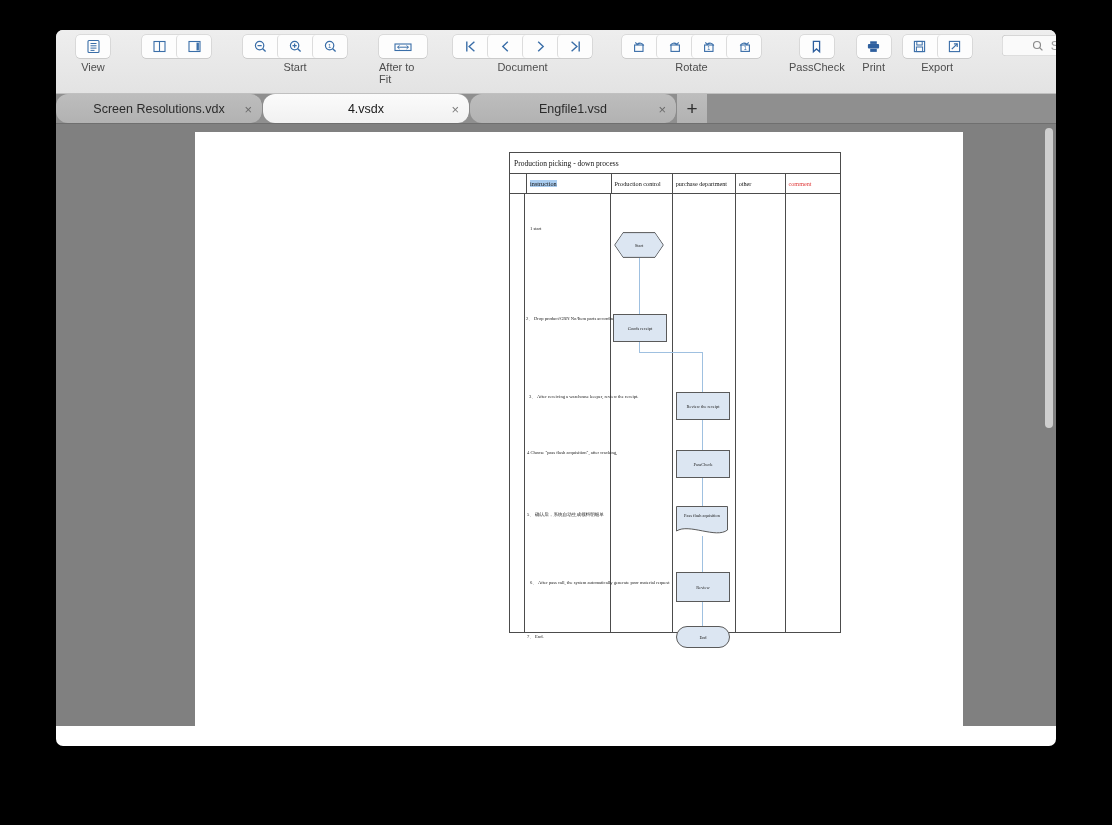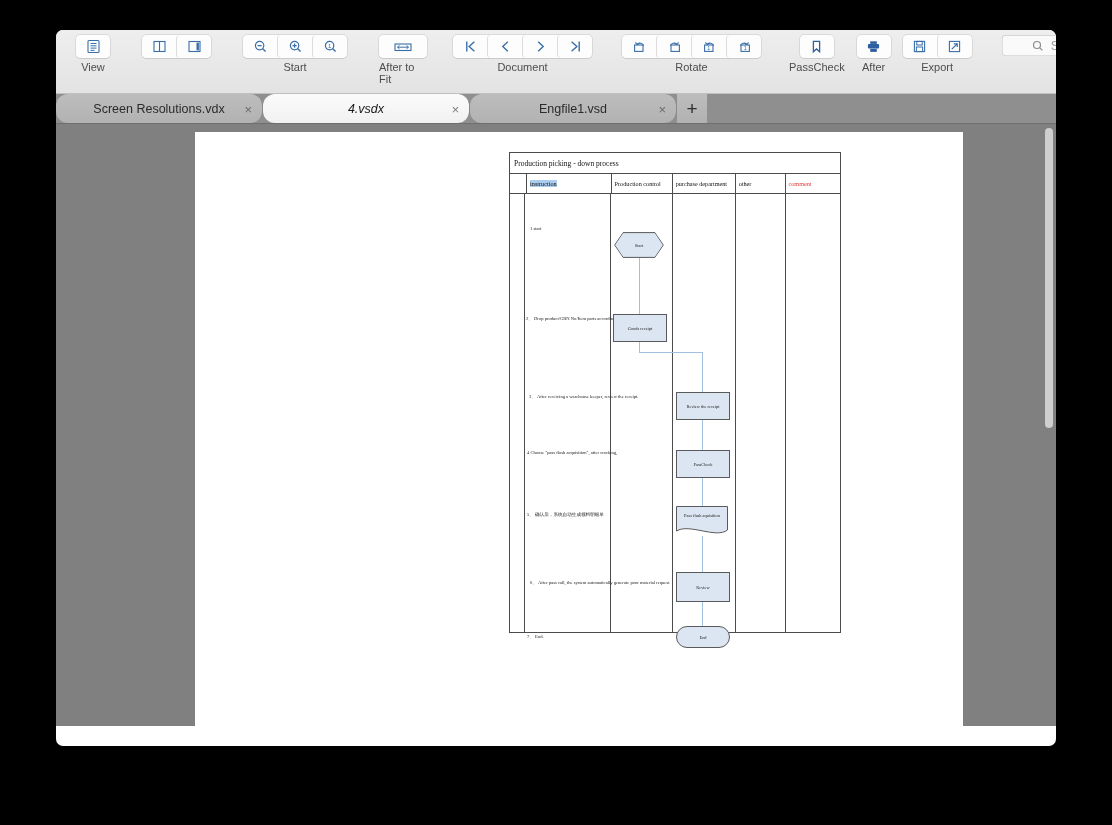--- a/index.html
+++ b/index.html
@@ -38,21 +38,21 @@
   .searchbox input{border:none;background:transparent;outline:none;font-size:12.5px;color:#8a8a8a;
                    font-family:"Liberation Sans",sans-serif;width:88px;}
   .searchbox input::placeholder{color:#9b9b9b;}
 
   
   .tabbar{height:29px;background:#8f8f8f;display:flex;align-items:stretch;
           border-bottom:1px solid #6f6f6f;}
   .tab{flex:0 0 auto;width:206px;display:flex;align-items:center;justify-content:center;
        position:relative;font-size:12.5px;color:#2b2b2b;
        background:linear-gradient(#bdbdbd,#b2b2b2);border-right:1px solid #8a8a8a;border-radius:12px;}
-  .tab.active{background:linear-gradient(#fbfbfb,#f1f1f1);color:#1a1a1a;font-style:italic;}
+  .tab.active{background:linear-gradient(#fbfbfb,#f1f1f1);color:#1a1a1a;}
   .tab .x{position:absolute;right:10px;top:50%;transform:translateY(-50%);font-size:13px;color:#6a6a6a;}
   .tab.active .x{color:#7c7c7c;}
   .newtab{width:30px;display:flex;align-items:center;justify-content:center;font-size:19px;
           color:#2f2f2f;background:linear-gradient(#bdbdbd,#b2b2b2);}
 
   
   .content{position:relative;height:602px;background:#808080;overflow:hidden;}
   .page{position:absolute;left:139px;top:8px;width:768px;height:602px;background:#fff;}
   .vscroll{position:absolute;right:3px;top:4px;width:8px;height:560px;}
   .vthumb{width:8px;height:300px;background:#cfcfcf;border-radius:4px;}
@@ -255,21 +255,21 @@
     <div class="tgroup" style="margin-left:12px;">
       <div class="trow">
         <div class="btn">
           <svg width="15" height="15" viewBox="0 0 15 15">
               <rect x="4.2" y="2.3" width="6.6" height="2.6" fill="#2e5f9e"></rect>
               <rect x="1.9" y="5" width="11.2" height="4.6" rx="1" fill="#2e5f9e"></rect>
               <rect x="4.2" y="9.8" width="6.6" height="3.1" fill="#2e5f9e"></rect>
             </svg>
         </div>
       </div>
-      <div class="tlabel">After</div>
+      <div class="tlabel">Print</div>
     </div>
 
     <div class="tgroup" style="margin-left:12px;text-align:center;">
       <div class="trow">
         <div class="seg">
           <div class="btn">
             <svg width="15" height="15" viewBox="0 0 15 15">
                 <rect x="2.4" y="2.4" width="10.2" height="10.2" fill="none" stroke="#3a6ea8" stroke-width="1.1"></rect>
                 <rect x="4.8" y="2.4" width="5.4" height="3.6" fill="none" stroke="#3a6ea8" stroke-width="1"></rect>
                 <rect x="4.4" y="8" width="6.2" height="4.6" fill="none" stroke="#3a6ea8" stroke-width="1"></rect>

